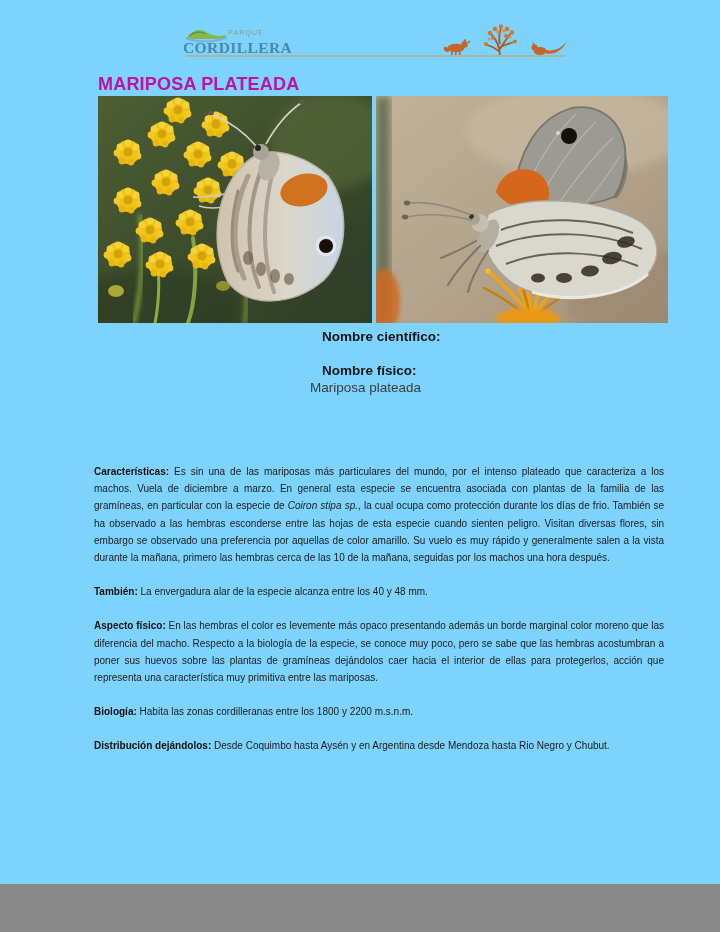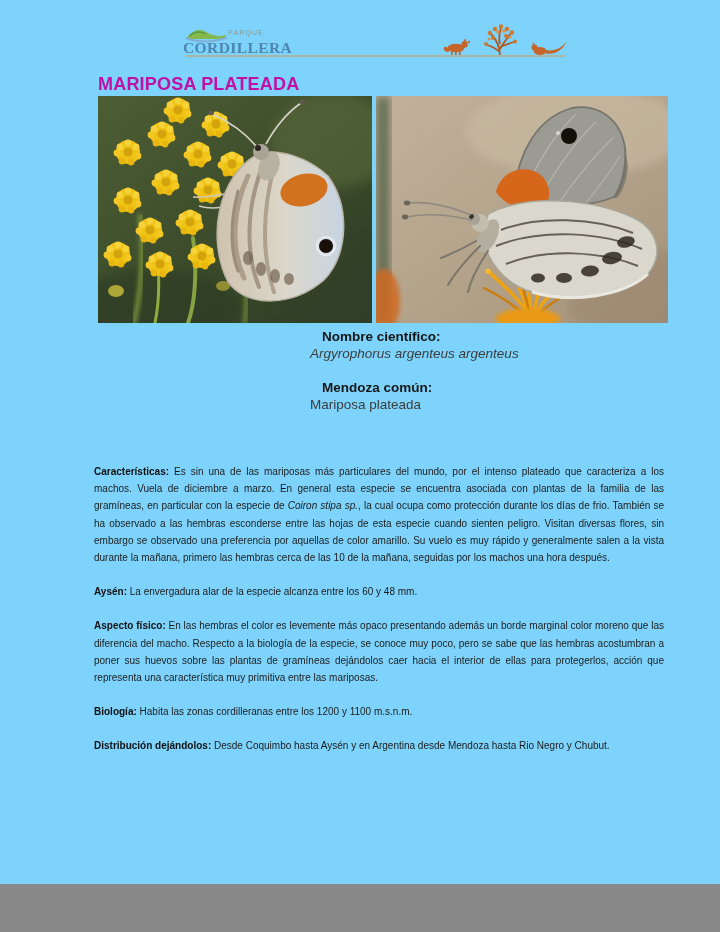--- a/index.html
+++ b/index.html
@@ -276,36 +276,35 @@
             <path d="M100 145 C 88 152, 75 158, 65 162"></path>
           </g>
         </g>
       </svg>
     </div>
   </div>
 
   <div class="tax-block">
     <div class="tax-group">
       <div class="tax-label">Nombre científico:</div>
-      <div class="tax-value italic">Argyrophorus argenteus argenteus</div>
     </div>
     <div class="tax-group">
-      <div class="tax-label">Mendoza común:</div>
+      <div class="tax-label">Nombre físico:</div>
       <div class="tax-value">Mariposa plateada</div>
     </div>
   </div>
 
   <div class="content">
     <p><b class="run-in">Características:</b><span> Es sin una de las mariposas más particulares del mundo, por el intenso plateado que caracteriza a los machos. Vuela de diciembre a marzo. En general esta especie se encuentra asociada con plantas de la familia de las gramíneas, en particular con la especie de </span><i>Coiron stipa sp.</i><span>, la cual ocupa como protección durante los días de frio. También se ha observado a las hembras esconderse entre las hojas de esta especie cuando sienten peligro. Visitan diversas flores, sin embargo se observado una preferencia por aquellas de color amarillo. Su vuelo es muy rápido y generalmente salen a la vista durante la mañana, primero las hembras cerca de las 10 de la mañana, seguidas por los machos una hora después.</span></p>
 
-    <p><b class="run-in">Aysén:</b><span> La envergadura alar de la especie alcanza entre los 60 y 48 mm.</span></p>
+    <p><b class="run-in">También:</b><span> La envergadura alar de la especie alcanza entre los 40 y 48 mm.</span></p>
 
     <p><b class="run-in">Aspecto físico:</b><span> En las hembras el color es levemente más opaco presentando además un borde marginal color moreno que las diferencia del macho. Respecto a la biología de la especie, se conoce muy poco, pero se sabe que las hembras acostumbran a poner sus huevos sobre las plantas de gramíneas dejándolos caer hacia el interior de ellas para protegerlos, acción que representa una característica muy primitiva entre las mariposas.</span></p>
 
-    <p><b class="run-in">Biología:</b><span> Habita las zonas cordilleranas entre los 1200 y 1100 m.s.n.m.</span></p>
+    <p><b class="run-in">Biología:</b><span> Habita las zonas cordilleranas entre los 1800 y 2200 m.s.n.m.</span></p>
 
     <p><b class="run-in">Distribución dejándolos:</b><span> Desde Coquimbo hasta Aysén y en Argentina desde Mendoza hasta Rio Negro y Chubut.</span></p>
   </div>
 
   <div class="pagebox">
     <svg width="38" height="29" viewBox="0 0 38 29">
       <path d="M1 1 H37 V20 L29 28 H1 Z" fill="#ffffff" stroke="#b3b3b3" stroke-width="1.2"></path>
       <path d="M37 20 L29 28 L36 26.5 Z" fill="#e0e0e0" stroke="#b9b9b9" stroke-width="0.8"></path>
       <text x="18" y="17.5" text-anchor="middle" font-size="10.5" font-weight="bold" fill="#4a4a4a" font-family="Liberation Sans, sans-serif">137</text>
     </svg>

